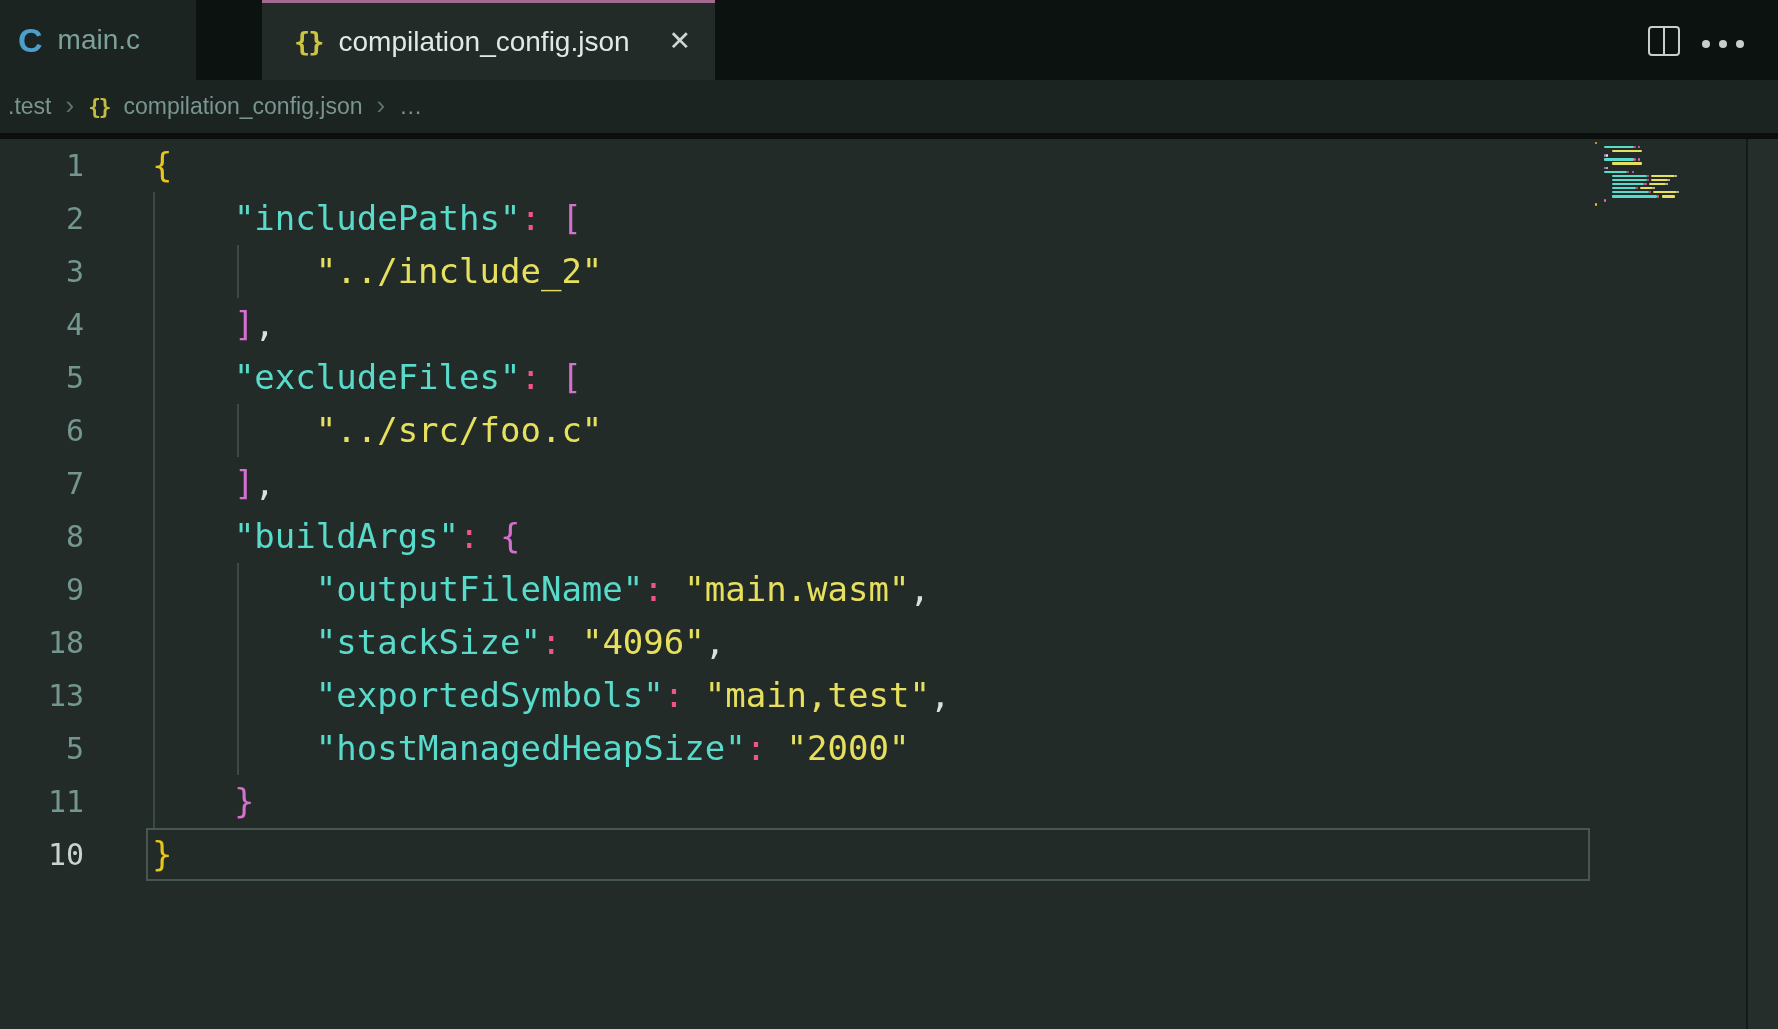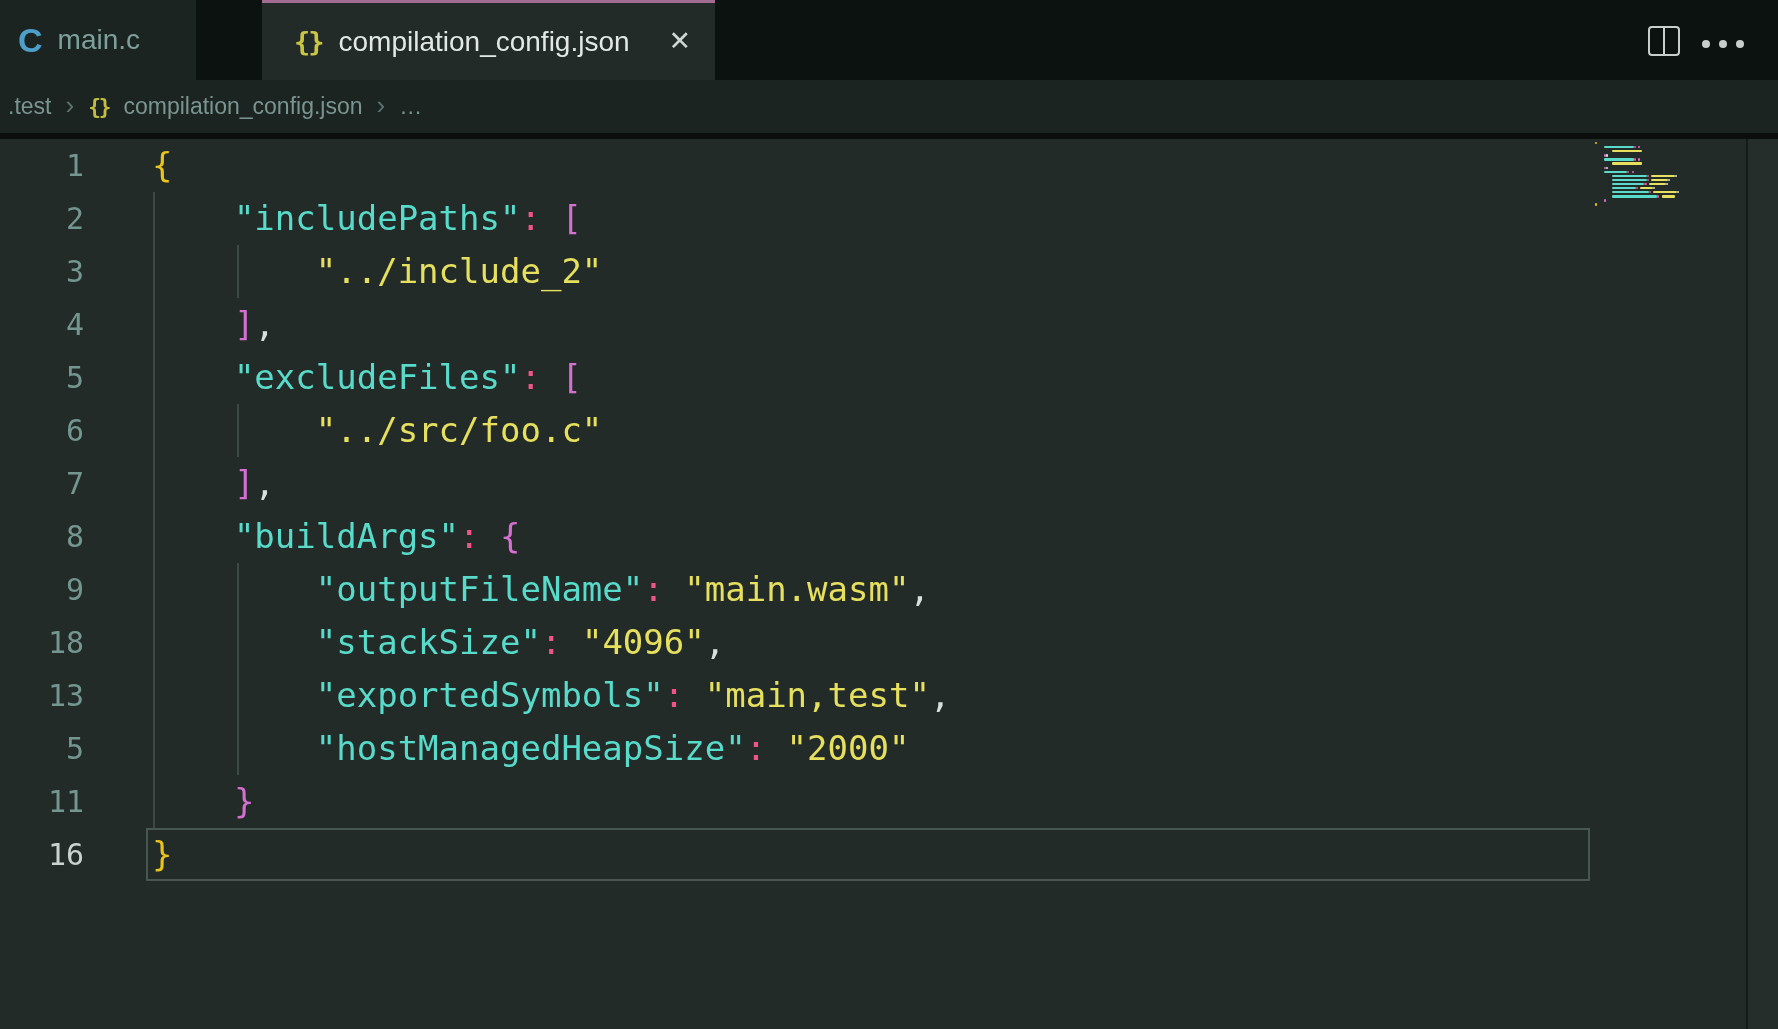--- a/index.html
+++ b/index.html
@@ -162,21 +162,21 @@
           <div class="guide" style="left: 237px;"></div>
           <div class="pre"><span style="color: rgb(217, 224, 221);">        </span><span style="color: rgb(88, 219, 202);">"hostManagedHeapSize"</span><span style="color: rgb(240, 84, 138);">:</span><span style="color: rgb(217, 224, 221);"> </span><span style="color: rgb(230, 224, 94);">"2000"</span></div>
         </div>
         <div class="row">
           <div class="ln">11</div>
           <div class="guide" style="left: 153px;"></div>
           <div class="pre"><span style="color: rgb(217, 224, 221);">    </span><span style="color: rgb(213, 111, 208);">}</span></div>
         </div>
         <div class="row cur">
           <div class="curbox"></div>
-          <div class="ln">16</div>
+          <div class="ln">10</div>
           <div class="pre"><span style="color: rgb(232, 196, 28);">}</span></div>
         </div>
       </div>
     <div class="minimap" id="minimap">
         <div class="mrow">
           <span class="mbar" style="left: 0px; width: 2.15px; background: rgb(232, 196, 28);"></span>
         </div>
         <div class="mrow">
           <span class="mbar" style="left: 8.6px; width: 30.1px; background: rgb(88, 219, 202);"></span>
           <span class="mbar" style="left: 38.7px; width: 2.15px; background: rgb(240, 84, 138);"></span>

